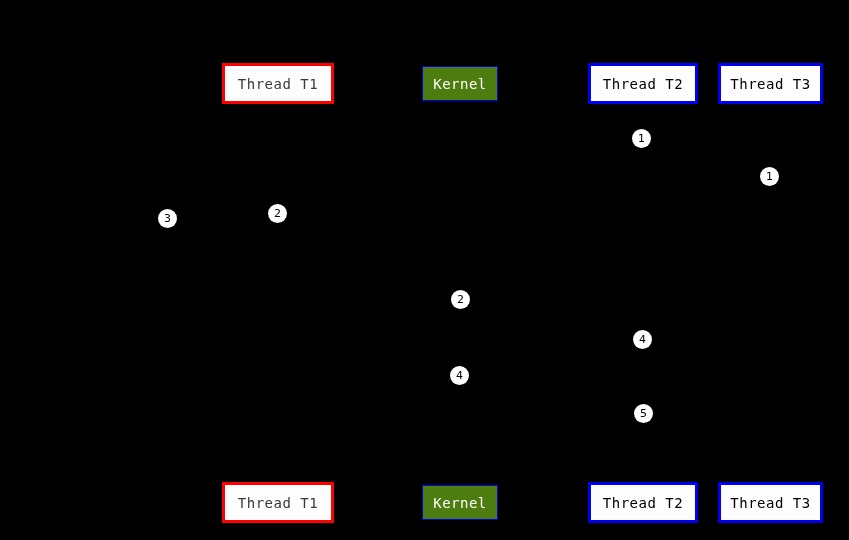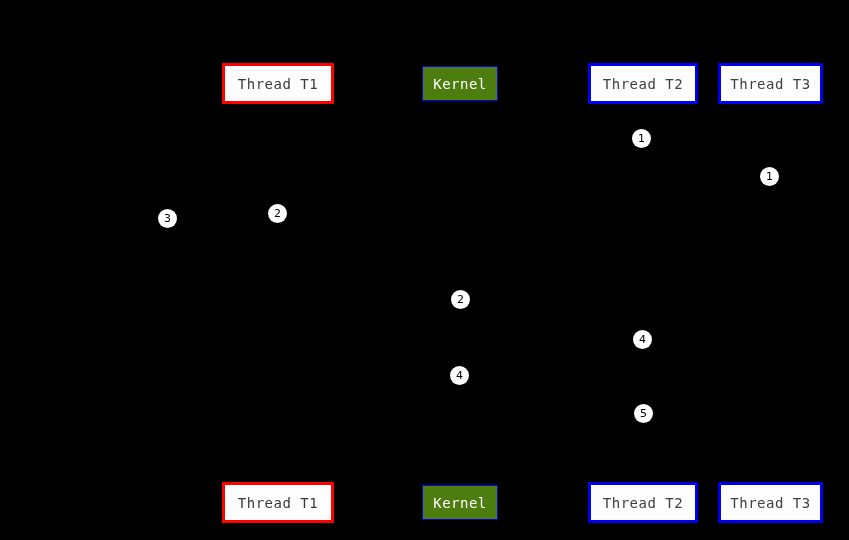--- a/index.html
+++ b/index.html
@@ -57,21 +57,21 @@
     white-space: nowrap;
   }
   .participant.style-red {
     background: #fdfdfd;
     border: 3px solid #ff0000;
     color: #3a3a3a;
   }
   .participant.style-blue-outline {
     background: #fdfdfd;
     border: 3px solid #0000f0;
-    color: #404040;
+    color: #000000;
   }
   .participant.style-blue-fill {
     background: #4d7c0f;
     border: 1px solid #0000f0;
     color: #ffffff;
   }
 
   
   .step {
     position: absolute;

